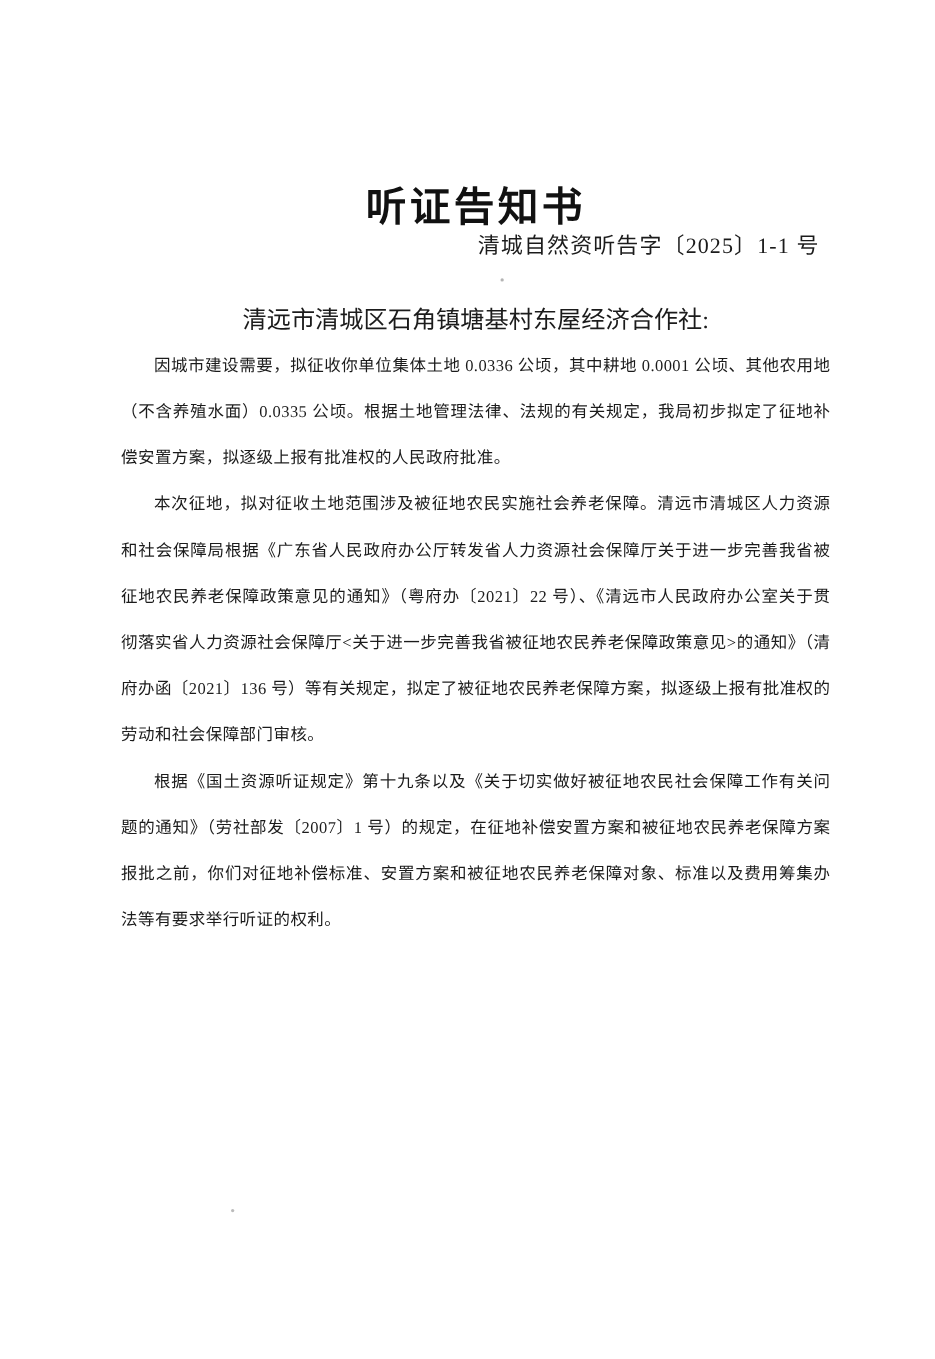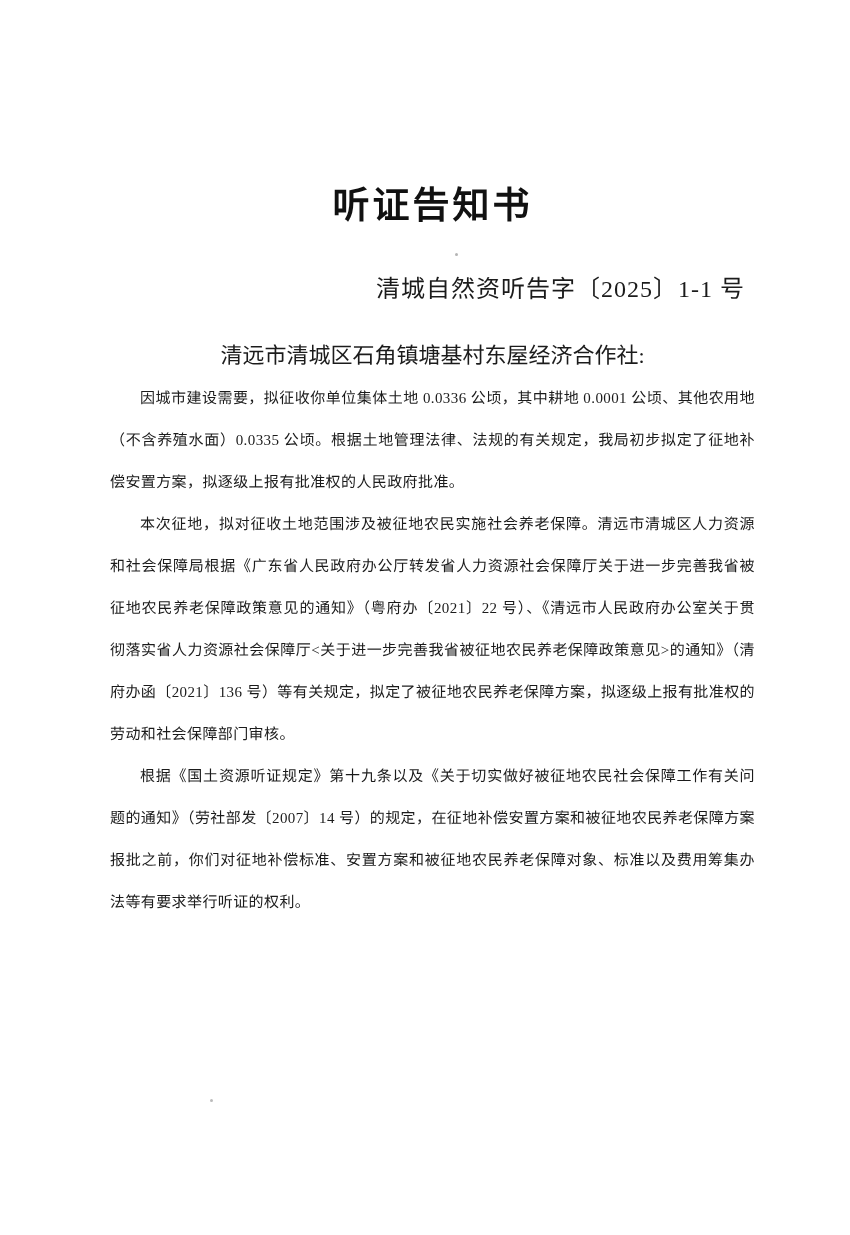--- a/index.html
+++ b/index.html
@@ -12,37 +12,36 @@
     width: 850px;
     height: 1235px;
     background: #ffffff;
     overflow: hidden;
     font-family: "Liberation Serif", "DejaVu Serif", serif;
     color: #1b1b1b;
   }
   .content {
     position: absolute;
     left: 110px;
-    top: 16px;
+    top: 0;
     width: 645px;
   }
   .doc-title {
     margin: 170px 0 0 0;
     text-align: center;
     font-size: 37px;
     line-height: 40px;
     font-weight: 700;
     letter-spacing: 3px;
     color: #111111;
   }
   .doc-number {
-    margin-top: 49px;
     padding-right: 10px;
     text-align: right;
-    font-size: 24px;
+    font-size: 20px;
     line-height: 28px;
     letter-spacing: 1px;
   }
   .addressee {
     margin-top: 32px;
     font-size: 22px;
     line-height: 42px;
     text-align: center;
   }
   .para {
@@ -69,18 +68,18 @@
     <h1 class="doc-title">听证告知书</h1>
 
     <div class="doc-number">清城自然资听告字〔2025〕1-1 号</div>
 
     <div class="addressee">清远市清城区石角镇塘基村东屋经济合作社:</div>
 
     <p class="para">因城市建设需要，拟征收你单位集体土地 0.0336 公顷，其中耕地 0.0001 公顷、其他农用地（不含养殖水面）0.0335 公顷。根据土地管理法律、法规的有关规定，我局初步拟定了征地补偿安置方案，拟逐级上报有批准权的人民政府批准。</p>
 
     <p class="para">本次征地，拟对征收土地范围涉及被征地农民实施社会养老保障。清远市清城区人力资源和社会保障局根据《广东省人民政府办公厅转发省人力资源社会保障厅关于进一步完善我省被征地农民养老保障政策意见的通知》（粤府办〔2021〕22 号）、《清远市人民政府办公室关于贯彻落实省人力资源社会保障厅&lt;关于进一步完善我省被征地农民养老保障政策意见&gt;的通知》（清府办函〔2021〕136 号）等有关规定，拟定了被征地农民养老保障方案，拟逐级上报有批准权的劳动和社会保障部门审核。</p>
 
-    <p class="para">根据《国土资源听证规定》第十九条以及《关于切实做好被征地农民社会保障工作有关问题的通知》（劳社部发〔2007〕14 号）的规定，在征地补偿安置方案和被征地农民养老保障方案报批之前，你们对征地补偿标准、安置方案和被征地农民养老保障对象、标准以及费用筹集办法等有要求举行听证的权利。</p>
+    <p class="para">根据《国土资源听证规定》第十九条以及《关于切实做好被征地农民社会保障工作有关问题的通知》（劳社部发〔2007〕1 号）的规定，在征地补偿安置方案和被征地农民养老保障方案报批之前，你们对征地补偿标准、安置方案和被征地农民养老保障对象、标准以及费用筹集办法等有要求举行听证的权利。</p>
   </div>
 
   <div class="speck speck-1"></div>
   <div class="speck speck-2"></div>
 </div>
 
 </body></html>

